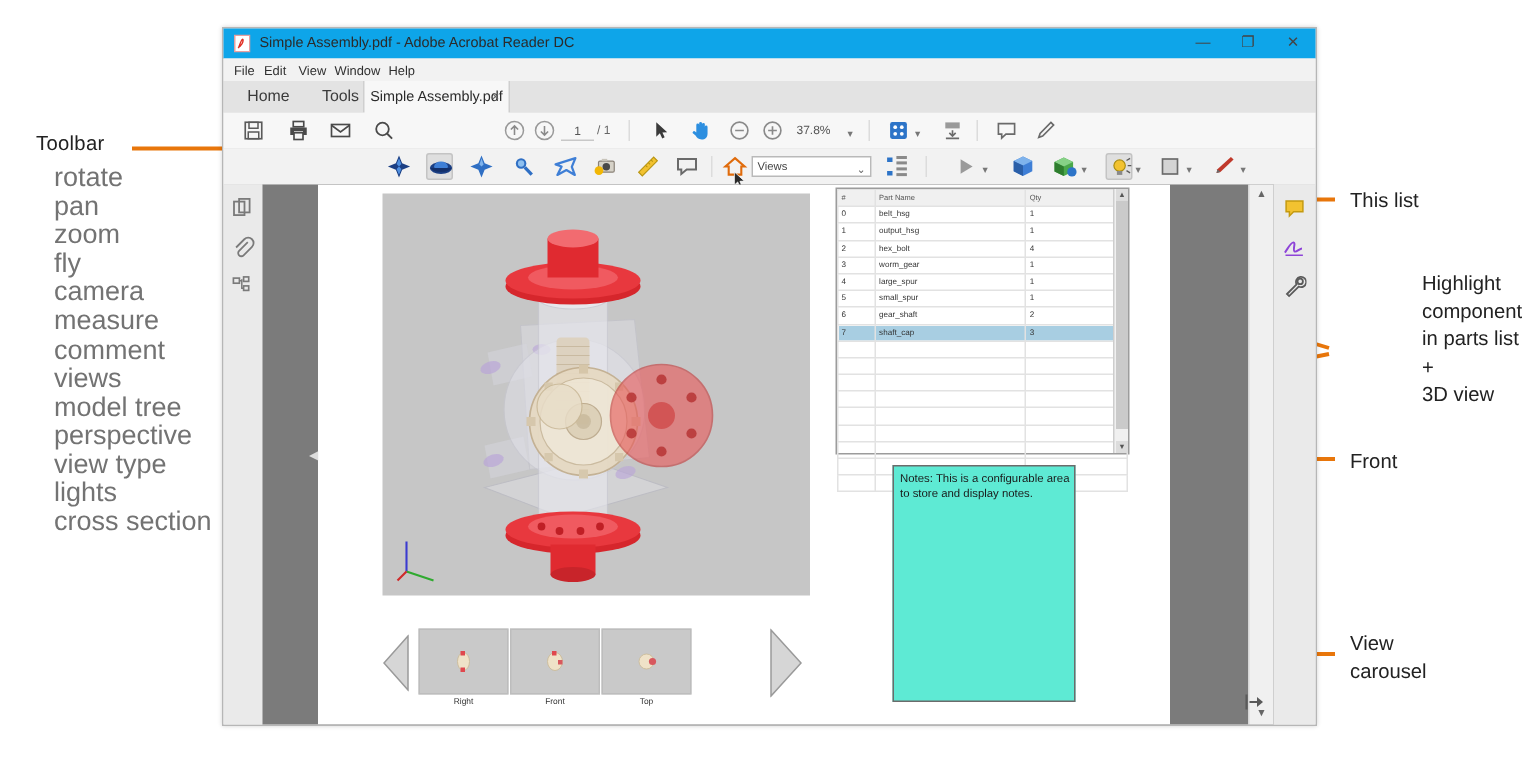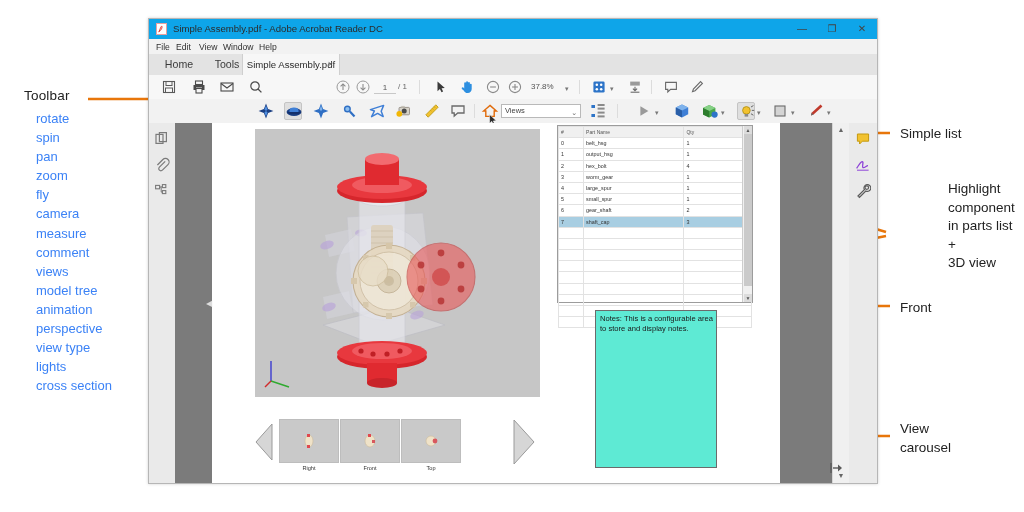--- a/index.html
+++ b/index.html
@@ -7,21 +7,21 @@
     width:1024px;height:512px;background:#ffffff;overflow:hidden;position:relative;
     font-family:"Liberation Sans",sans-serif;
     -webkit-font-smoothing:antialiased;
   }
   .abs{position:absolute;}
 
   
   #annot-left{left:24px;top:88px;width:130px;}
   #annot-left .head{font-size:13.5px;color:#222;letter-spacing:.2px;}
   #annot-left ul{list-style:none;margin:6px 0 0 0;padding:0 0 0 12px;}
-  #annot-left li{font-size:13px;color:#3b82f6;line-height:19.1px;white-space:nowrap;}
+  #annot-left li{font-size:18px;color:#737373;line-height:19.1px;white-space:nowrap;}
 
   
   .arrow-svg{position:absolute;overflow:visible;pointer-events:none;}
 
   
   .annot-right{position:absolute;font-size:13.5px;color:#222;line-height:18.6px;}
 
   
   #win{
     left:148px;top:18px;width:730px;height:466px;
@@ -119,30 +119,28 @@
   #docvscroll .up{top:0;} #docvscroll .dn{bottom:0;}
   #expandbtn{position:absolute;right:0;bottom:6px;width:28px;height:18px;}
 </style>
 </head>
 <body>
 
 <div class="abs" id="annot-left">
   <div class="head">Toolbar</div>
   <ul>
     <li>rotate</li>
-    <li>spin</li>
     <li>pan</li>
     <li>zoom</li>
     <li>fly</li>
     <li>camera</li>
     <li>measure</li>
     <li>comment</li>
     <li>views</li>
     <li>model tree</li>
-    <li>animation</li>
     <li>perspective</li>
     <li>view type</li>
     <li>lights</li>
     <li>cross section</li>
   </ul>
 </div>
 
 <svg class="arrow-svg" style="left:0;top:0;width:1024px;height:512px;">
   <defs>
     <marker id="ah" markerWidth="7" markerHeight="7" refX="5.6" refY="3.2" orient="auto">
@@ -156,21 +154,21 @@
 
   <line x1="886" y1="232" x2="726" y2="184" stroke="#E8760B" stroke-width="2.6" marker-end="url(#ah)"></line>
 
   <line x1="886" y1="236" x2="412" y2="330" stroke="#E8760B" stroke-width="2.6" marker-end="url(#ah)"></line>
 
   <line x1="890" y1="306" x2="736" y2="306" stroke="#E8760B" stroke-width="2.6" marker-end="url(#ah)"></line>
 
   <line x1="890" y1="436" x2="458" y2="436" stroke="#E8760B" stroke-width="2.6" marker-end="url(#ah)"></line>
 </svg>
 
-<div class="annot-right" style="left:900px;top:125px;">Simple list</div>
+<div class="annot-right" style="left:900px;top:125px;">This list</div>
 <div class="annot-right" style="left:948px;top:180px;white-space:pre-line;">Highlight
 component
 in parts list +
 3D view</div>
 <div class="annot-right" style="left:900px;top:299px;">Front</div>
 <div class="annot-right" style="left:900px;top:420px;white-space:pre-line;">View
 carousel</div>
 
 <div class="abs" id="win">
 

